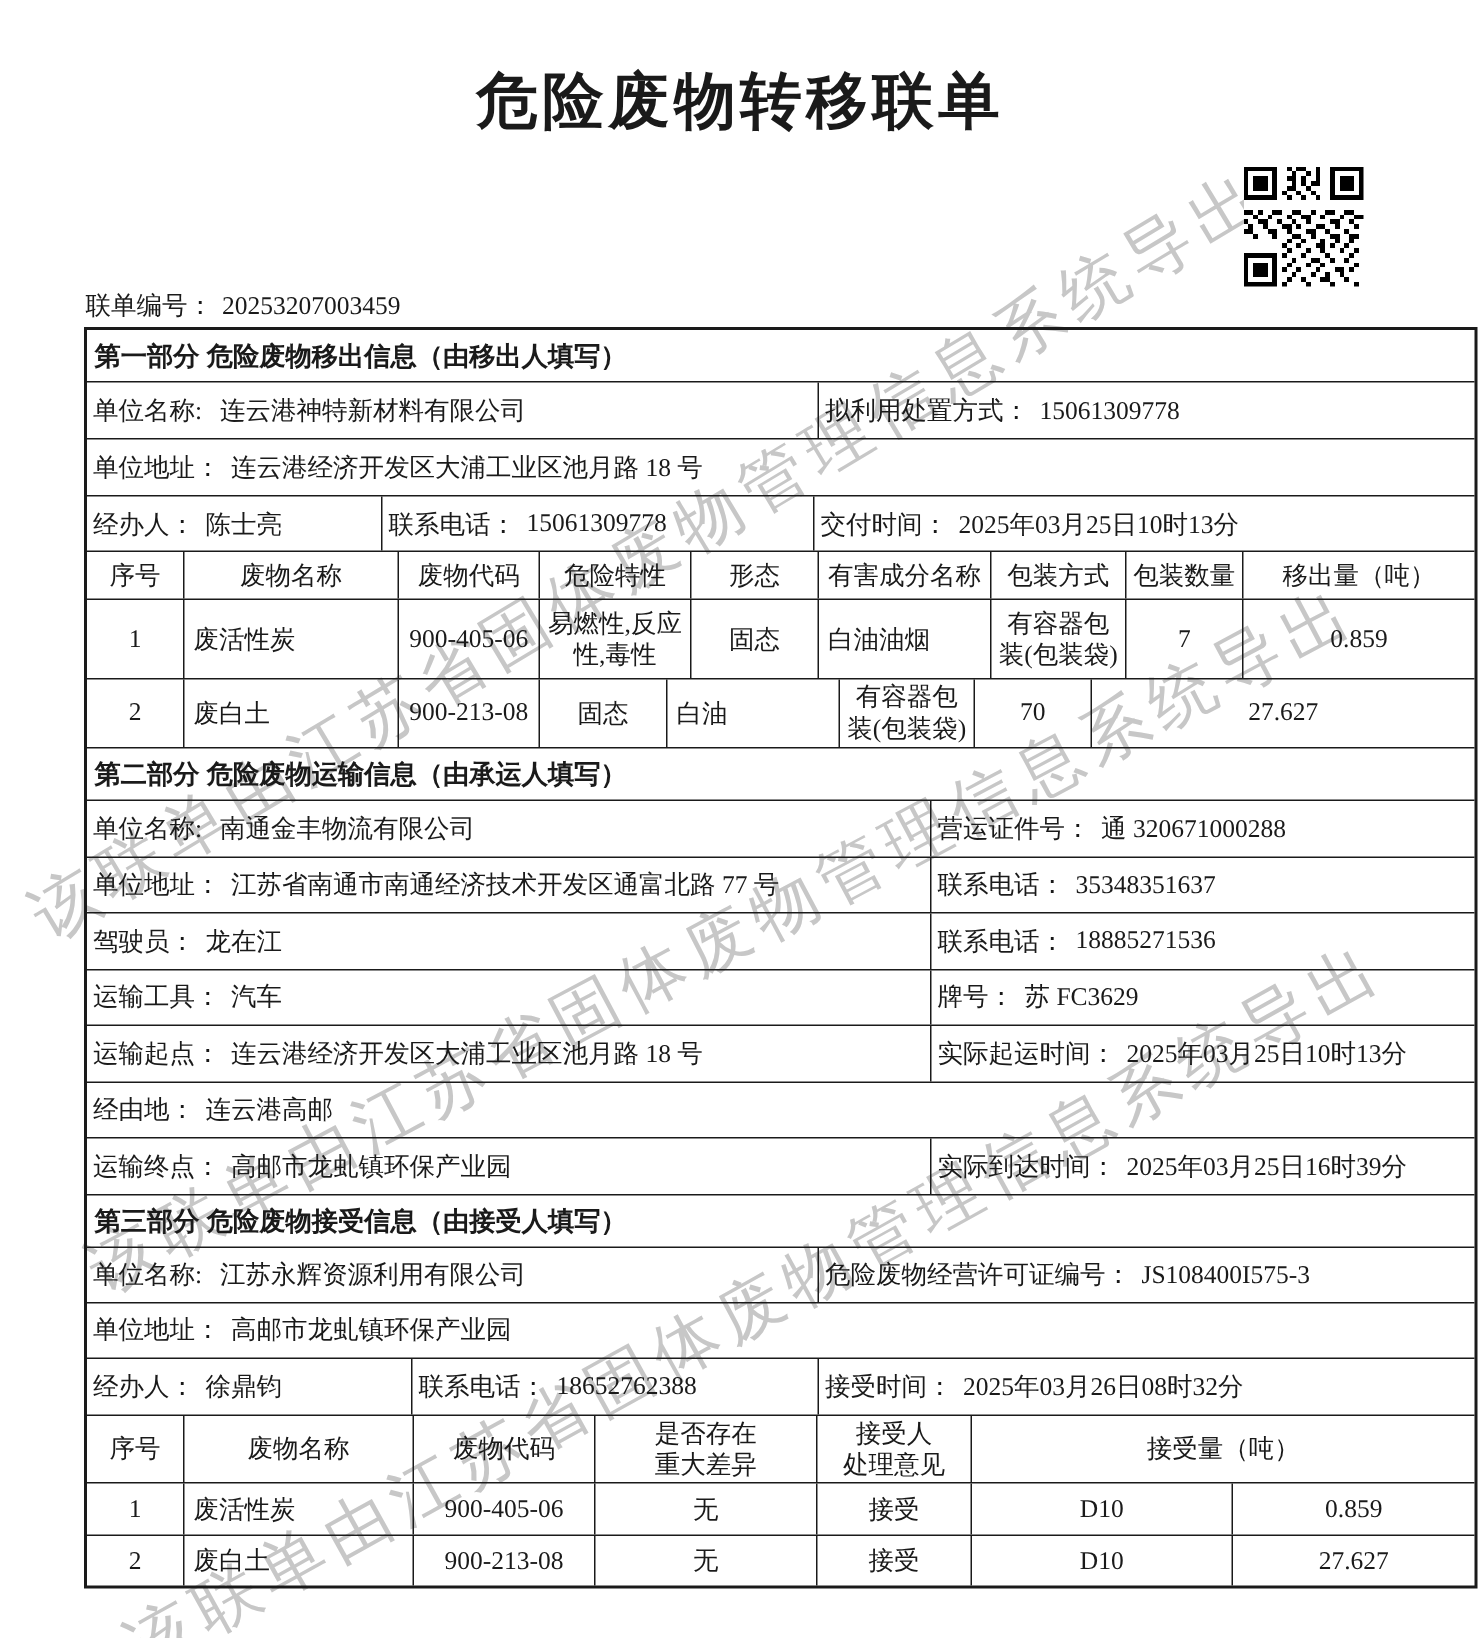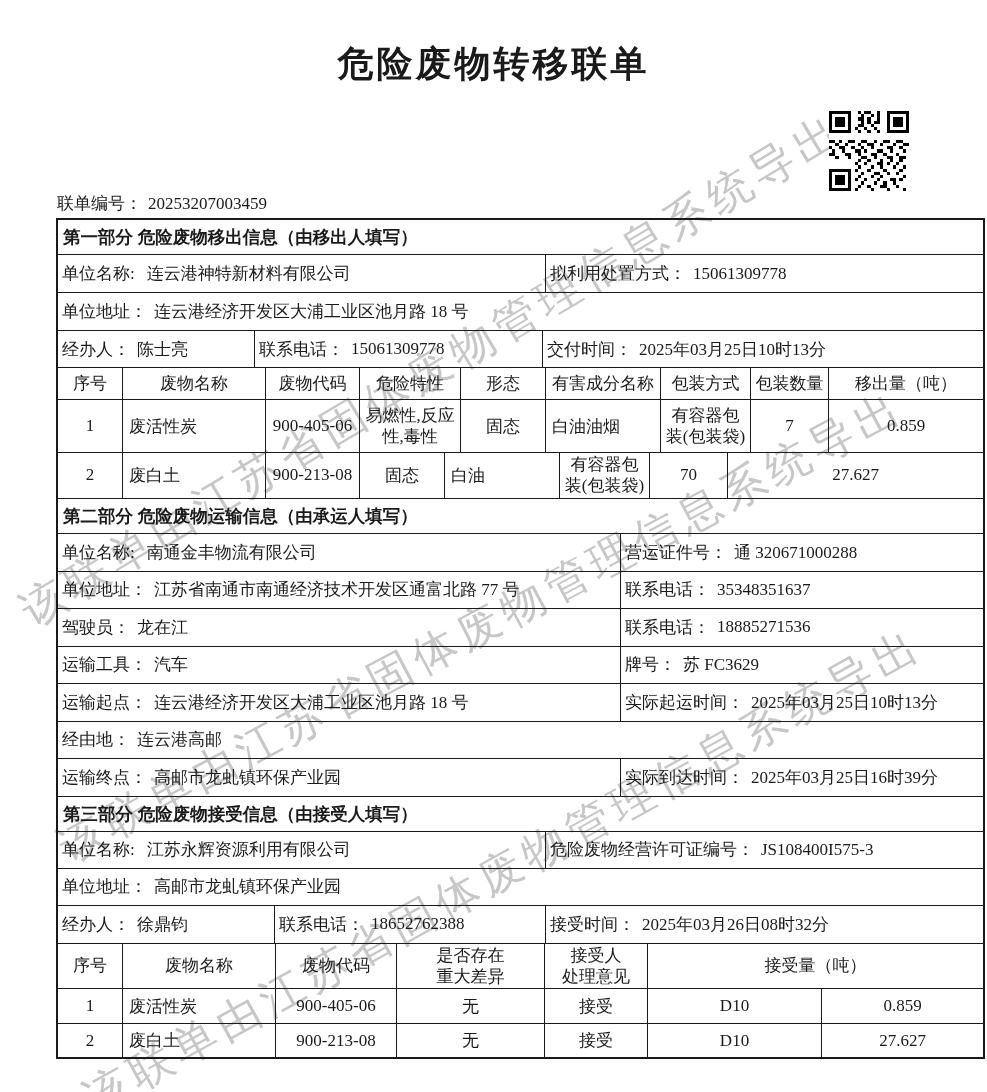--- a/index.html
+++ b/index.html
@@ -13,21 +13,21 @@
     position:absolute; white-space:nowrap; font-size:44px; letter-spacing:6px;
     color:#c7c7c7; transform-origin:left center; z-index:0; user-select:none;
     font-family:"Liberation Serif","DejaVu Serif",serif;
   }
   .wm1 { left:25px;  top:585px;  transform:rotate(-31deg); }
   .wm2 { left:88px;  top:1072px; transform:rotate(-29deg); }
   .wm3 { left:62px;  top:820px;  transform:rotate(-28deg); }
   .content { position:absolute; inset:0; z-index:1; }
   .doc-title {
     position:absolute; left:0; top:40px; width:100%; text-align:center;
-    font-size:36px; font-weight:bold; letter-spacing:3px;
+    font-size:41px; font-weight:bold; letter-spacing:3px;
   }
   .qr { position:absolute; left:829px; top:111px; width:80px; height:80px; }
   .manifest-line { position:absolute; left:57px; top:192px; font-size:17px; }
   .manifest-line .val { margin-left:6px; }
   
   .maintable {
     position:absolute; left:56px; top:218px; width:929px;
     border:2px solid #1a1a1a; box-sizing:border-box; background:transparent;
   }
   .trow { display:flex; border-bottom:1.5px solid #1a1a1a; box-sizing:border-box; align-items:stretch; }

